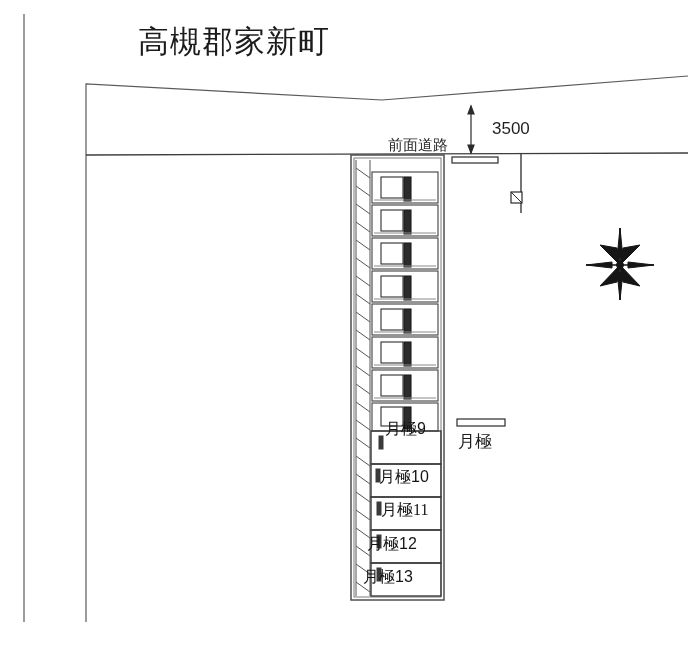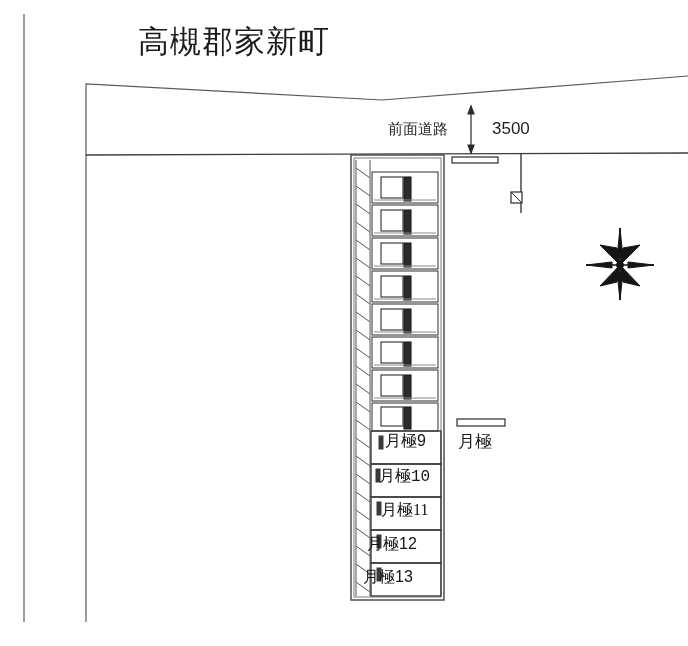--- a/index.html
+++ b/index.html
@@ -33,21 +33,21 @@
     top: 22px;
     font-size: 31px;
     line-height: 40px;
     letter-spacing: 1px;
     color: #1b1b1b;
     white-space: nowrap;
   }
   .road-label {
     position: absolute;
     left: 388px;
-    top: 120px;
+    top: 136px;
     font-size: 15px;
     line-height: 18px;
     color: #2a2a2a;
     white-space: nowrap;
   }
   .dim-label {
     position: absolute;
     left: 492px;
     top: 119px;
     font-size: 17px;
@@ -65,22 +65,22 @@
     white-space: nowrap;
   }
   .stall-label {
     position: absolute;
     font-size: 16px;
     line-height: 18px;
     color: #141414;
     white-space: nowrap;
     font-weight: 500;
   }
-  .stall-label.lbl-9  { left: 385px; top: 432px; }
-  .stall-label.lbl-10 { left: 379px; top: 468px; font-family: Liberation Mono, monospace; }
+  .stall-label.lbl-9  { left: 385px; top: 420px; }
+  .stall-label.lbl-10 { left: 379px; top: 468px; }
   .stall-label.lbl-11 { left: 381px; top: 501px; font-family: Liberation Serif, serif; }
   .stall-label.lbl-12 { left: 367px; top: 535px; }
   .stall-label.lbl-13 { left: 363px; top: 568px; }
 </style>
 </head>
 <body>
 
 <div id="canvas">
 
   <svg id="plan-svg" viewBox="0 0 688 646">

